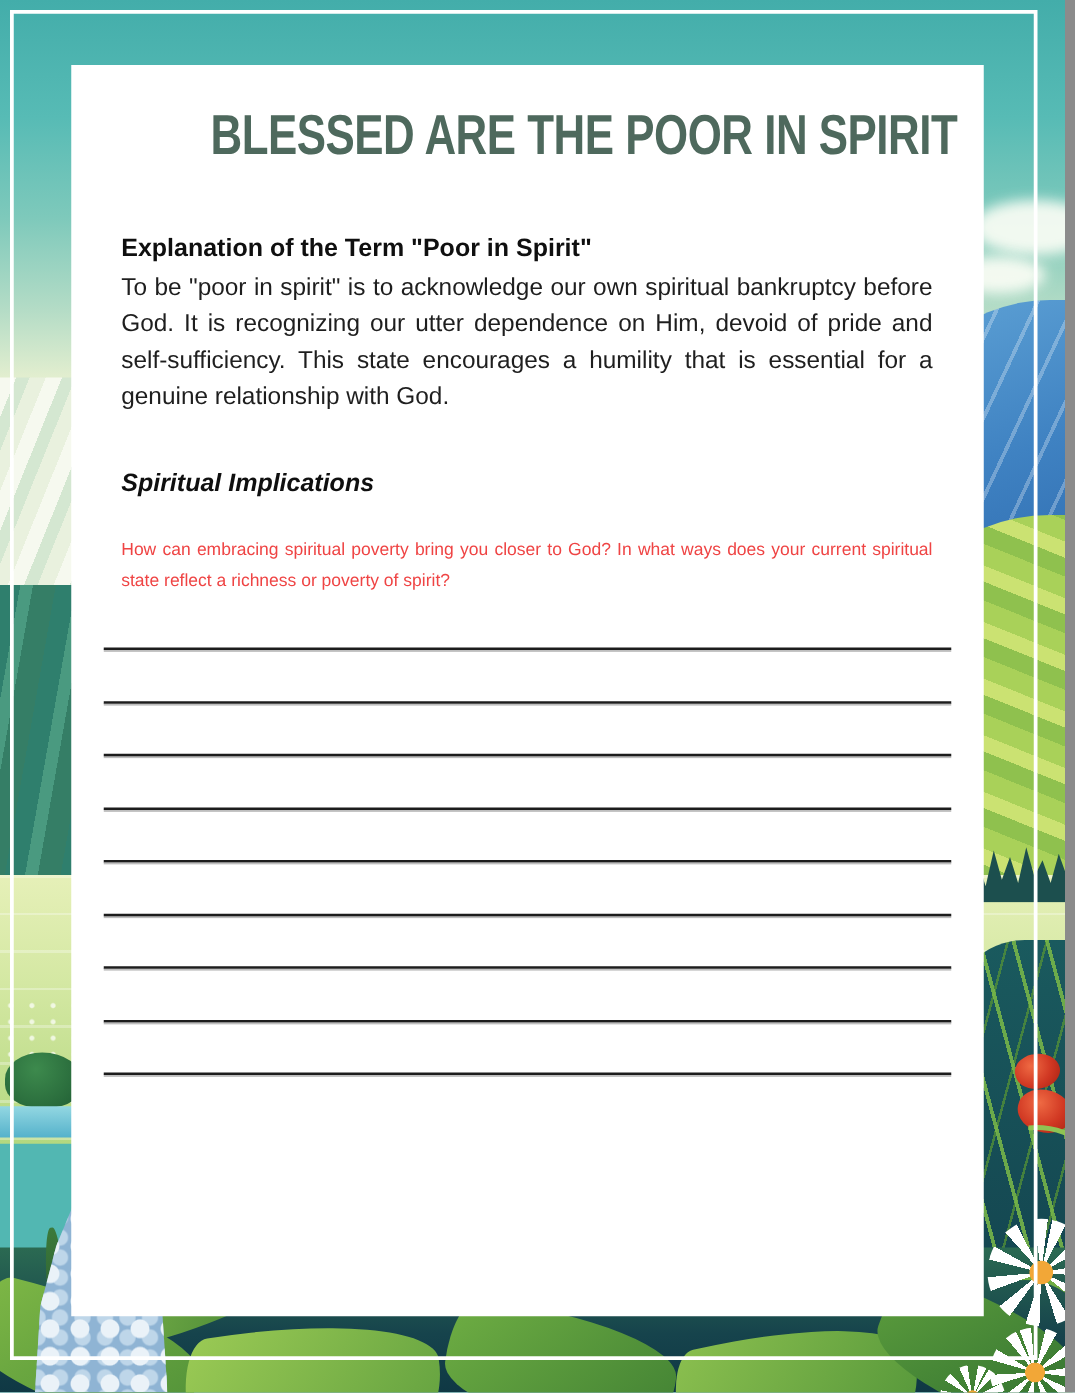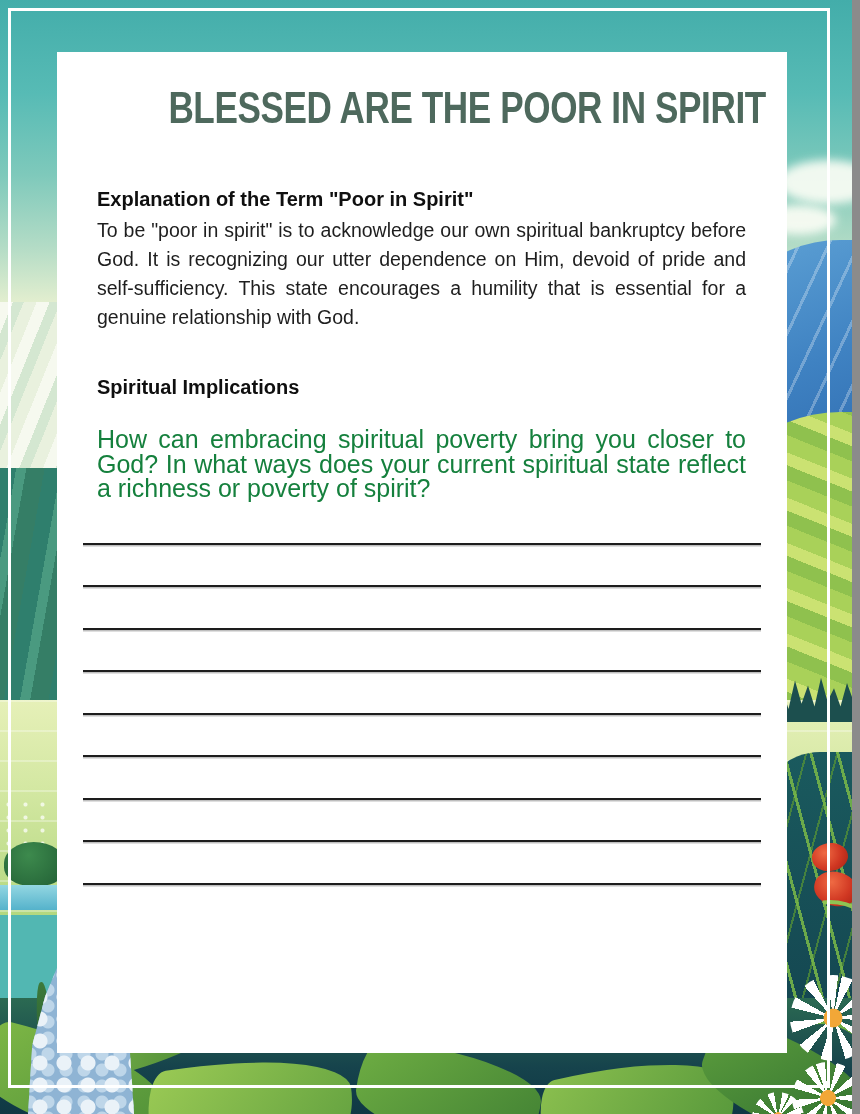--- a/index.html
+++ b/index.html
@@ -113,28 +113,28 @@
   
   .card { position:absolute; left:57px; top:52px; width:730px; height:1001px;
     background:#ffffff; z-index:30; }
   .card-inner { padding:0 41px 0 40px; }
   .worksheet-title {
     margin-top:30px; text-align:center; white-space:nowrap;
     font-size:45px; font-weight:bold; letter-spacing:-0.5px;
     color:#4e695d; transform:scaleX(0.78); transform-origin:50% 50%;
   }
   .section-1 { margin-top:52px; }
-  .section-2 { margin-top:42px; }
+  .section-2 { margin-top:42px;font-style:italic; }
   .section-heading { font-size:20px; font-weight:bold; color:#0f0f0f; line-height:27px; }
   .section-body {
     margin-top:3px; font-size:19.5px; color:#1e1e1e; line-height:29px;
     text-align:justify;
   }
   .reflection-question {
-    margin-top:26px; font-size:25px; color:#15803d; line-height:24.5px;
+    margin-top:26px; font-size:14px; color:#ef4444; line-height:24.5px;
     text-align:justify;
   }
   .answer-lines { margin:42px -15px 0 -14px; }
   .answer-line {
     height:0; border-top:2px solid #1d1d1d; margin-bottom:40.5px;
     box-shadow:0 1.5px 0 rgba(110,110,110,.45);
   }
 </style>
 </head>
 <body>

